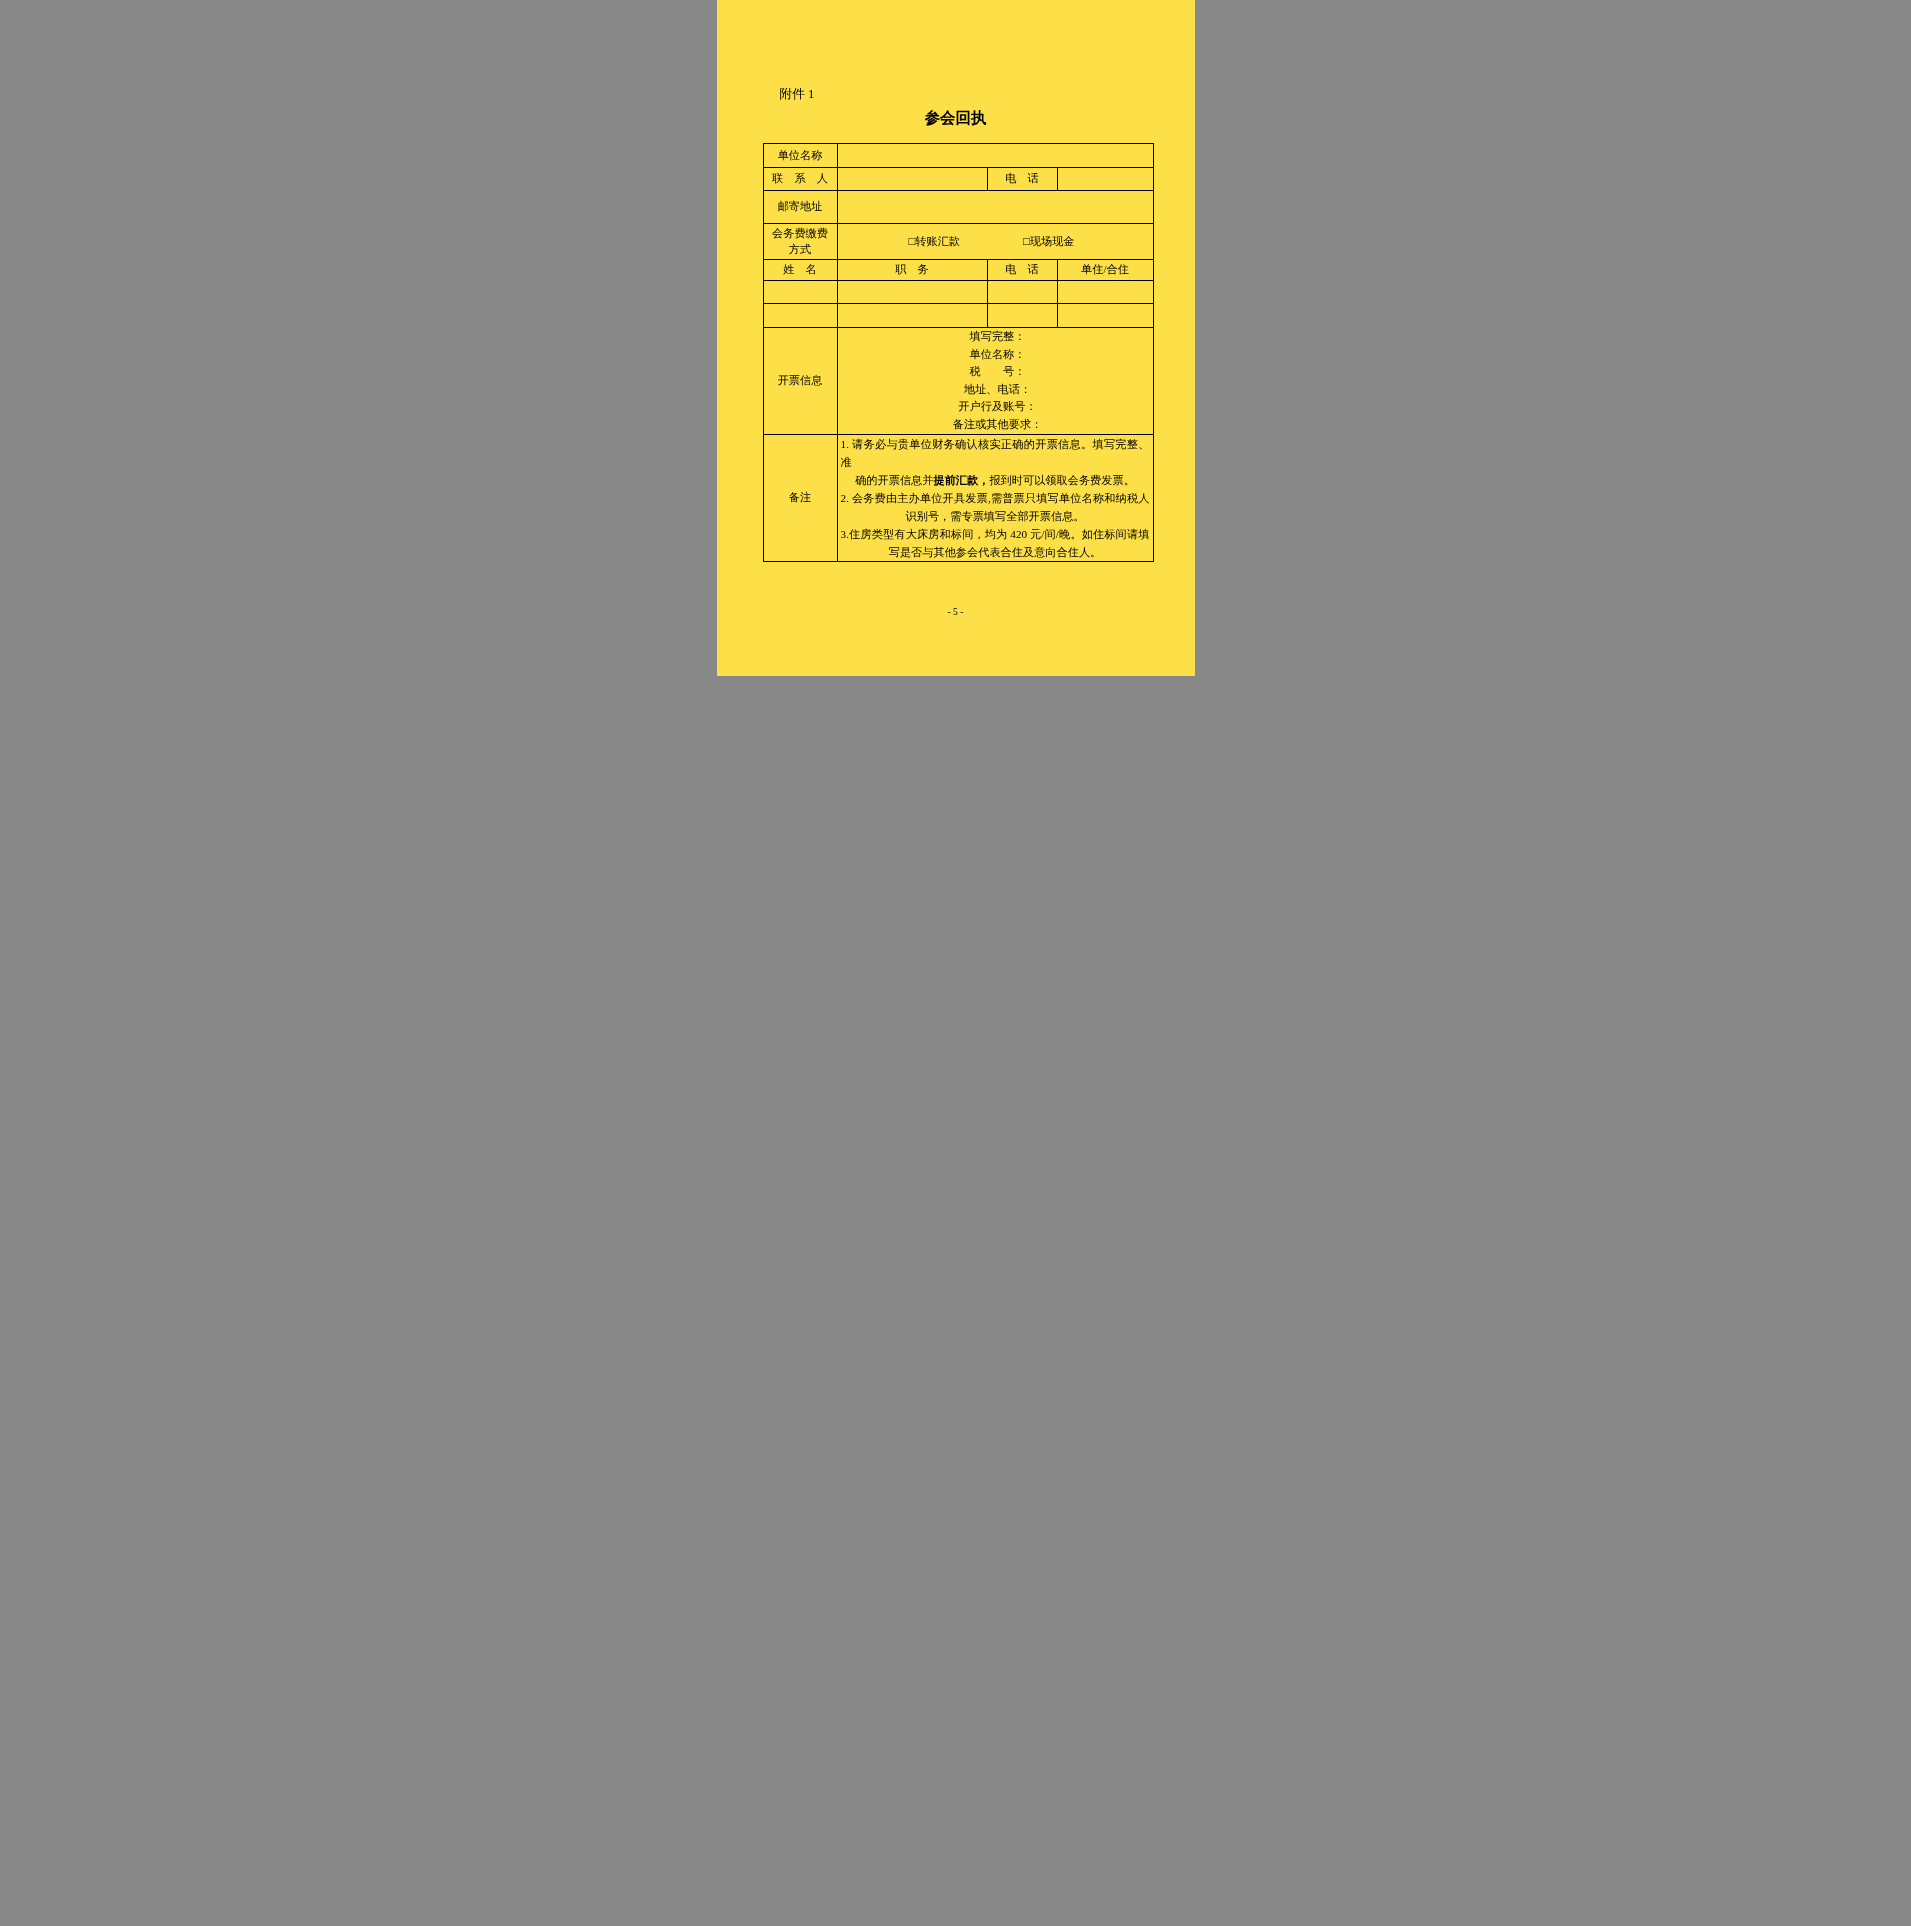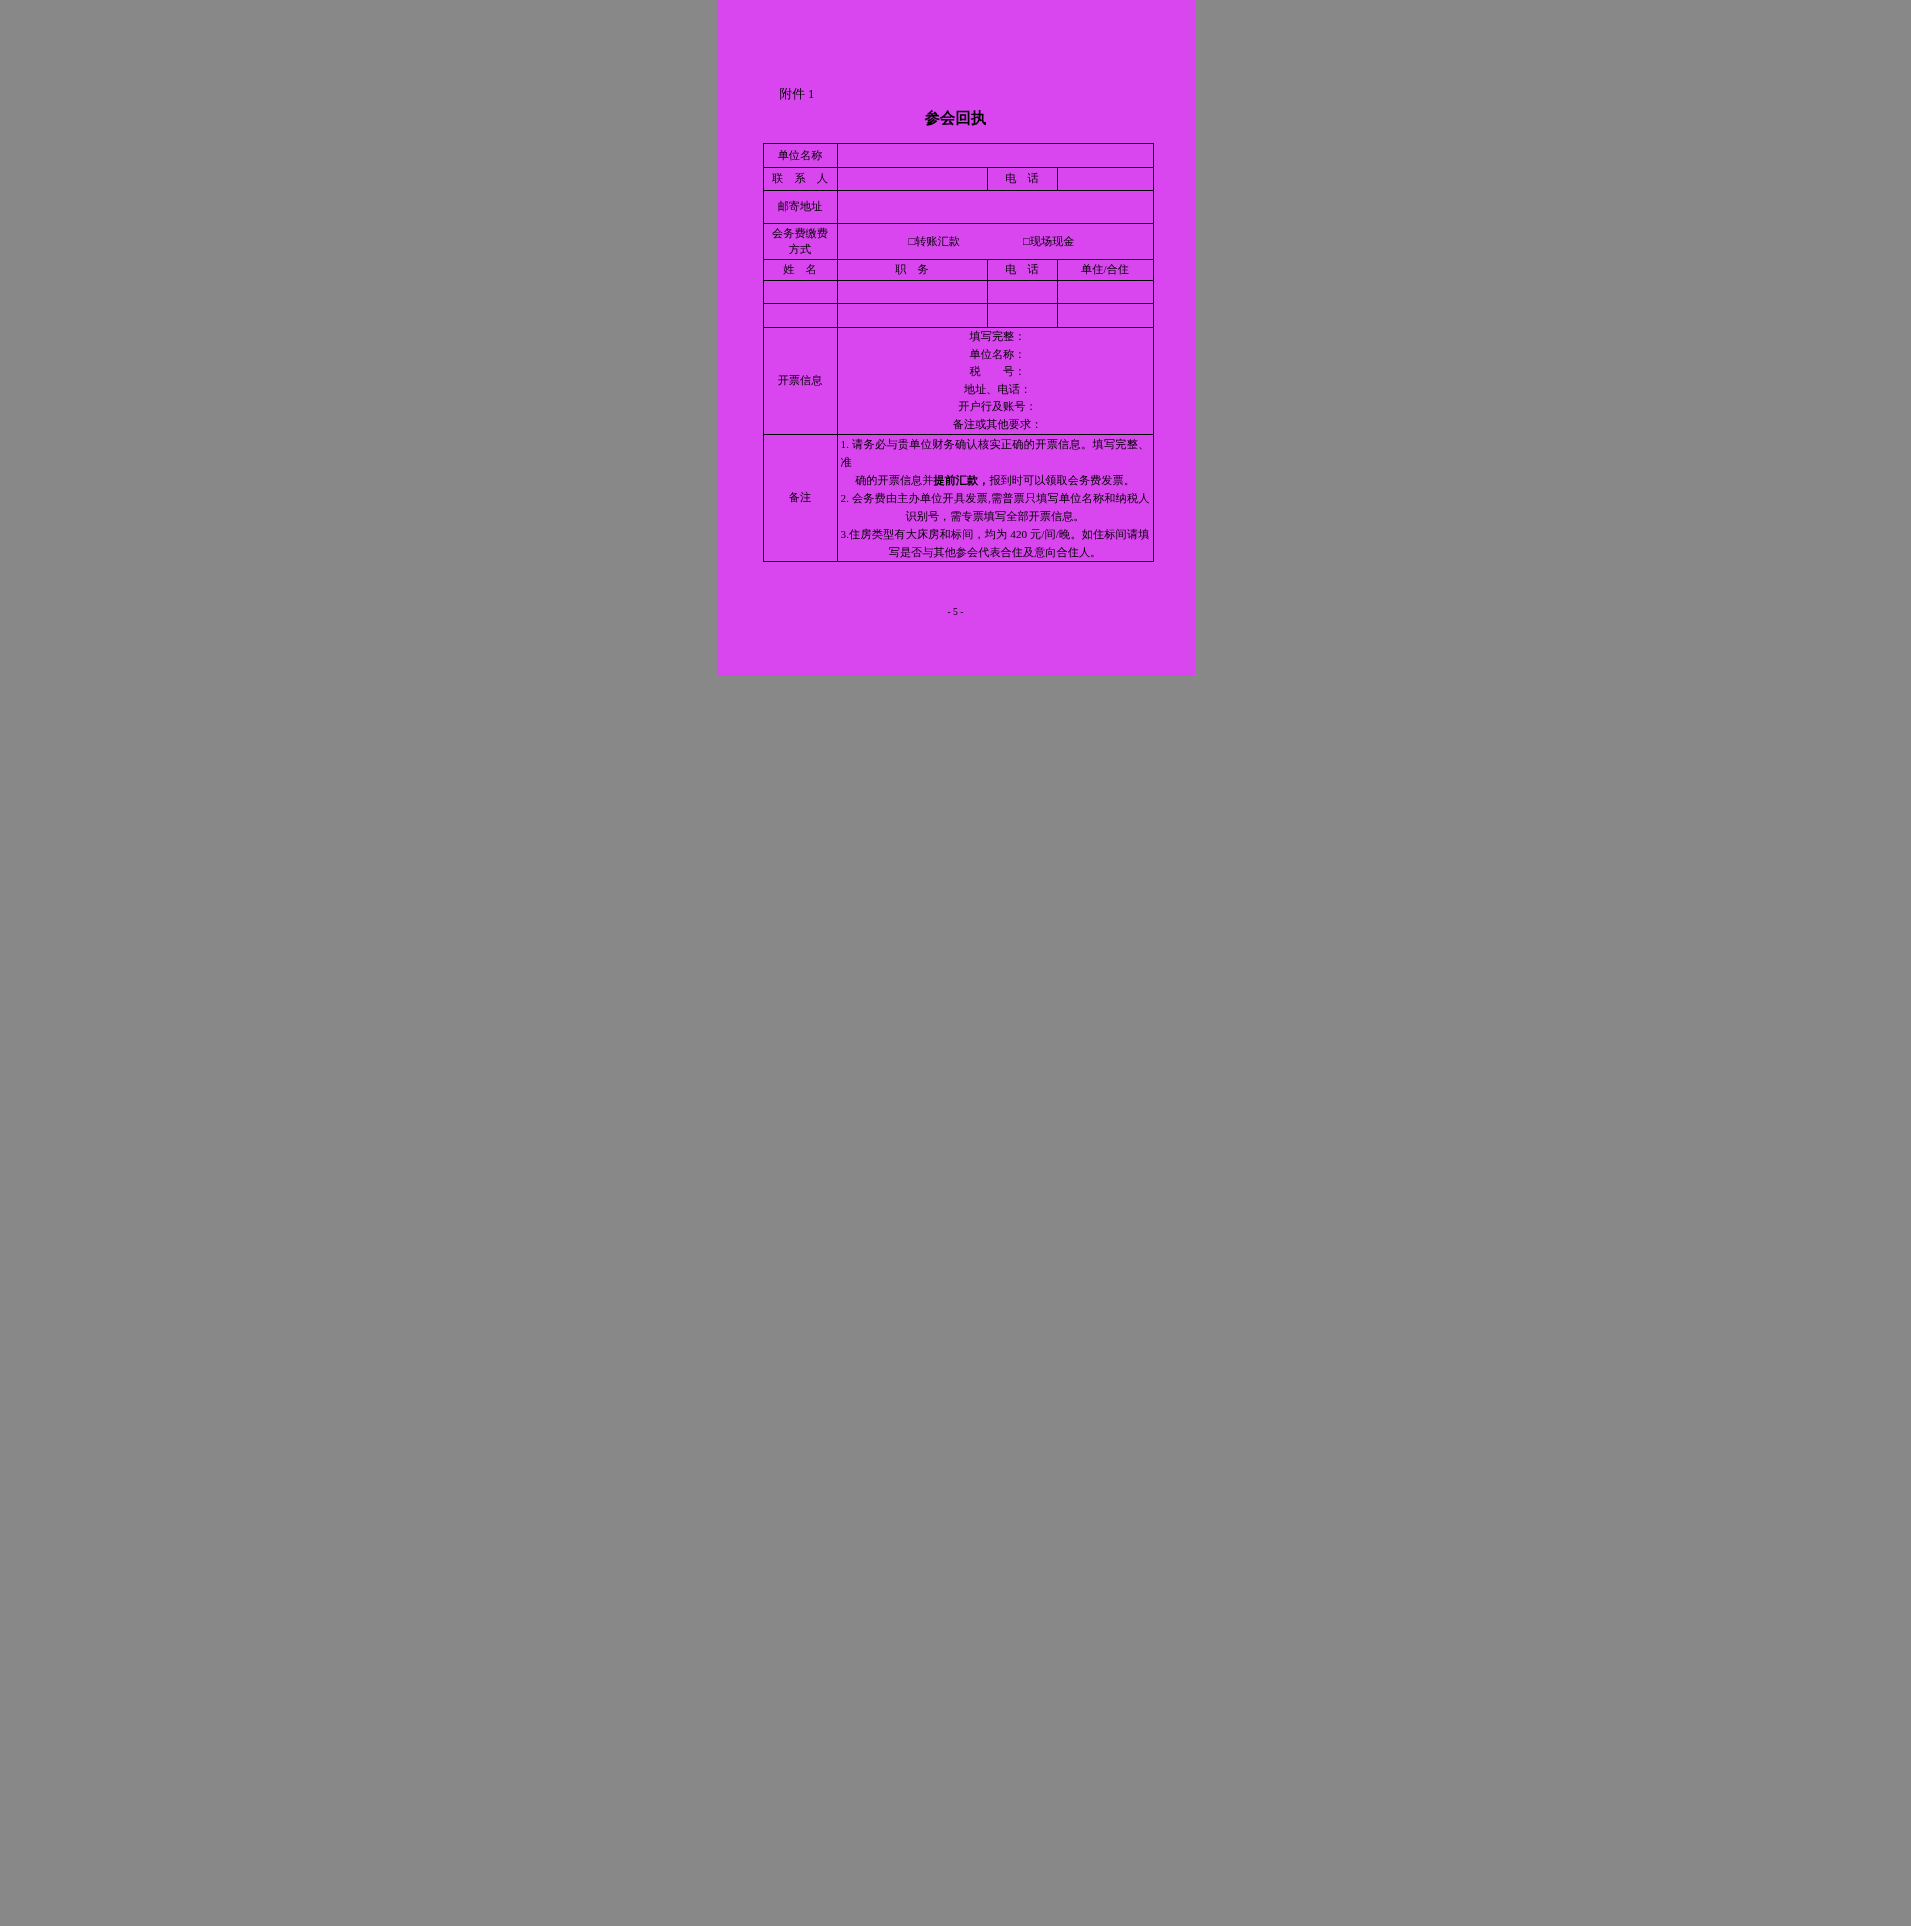--- a/index.html
+++ b/index.html
@@ -1,21 +1,21 @@
 <!DOCTYPE html>
 <html style="font-size:6.2px"><head>
 <meta charset="utf-8">
 <style>
   * { margin:0; padding:0; box-sizing:border-box; }
   html,body { background:#888; }
   .page {
     position:relative;
     width:478px; height:676px;
     margin:0 auto;
-    background:#d946ef;
+    background:#fde047;
     color:#000;
     font-family:"Liberation Serif","DejaVu Serif",serif;
     overflow:hidden;
   }
   .attachment {
     position:absolute; left:63px; top:87px;
     font-size:12.7px; line-height:1.15;
   }
   .doc-title {
     position:absolute; left:0; top:109px; width:100%;

